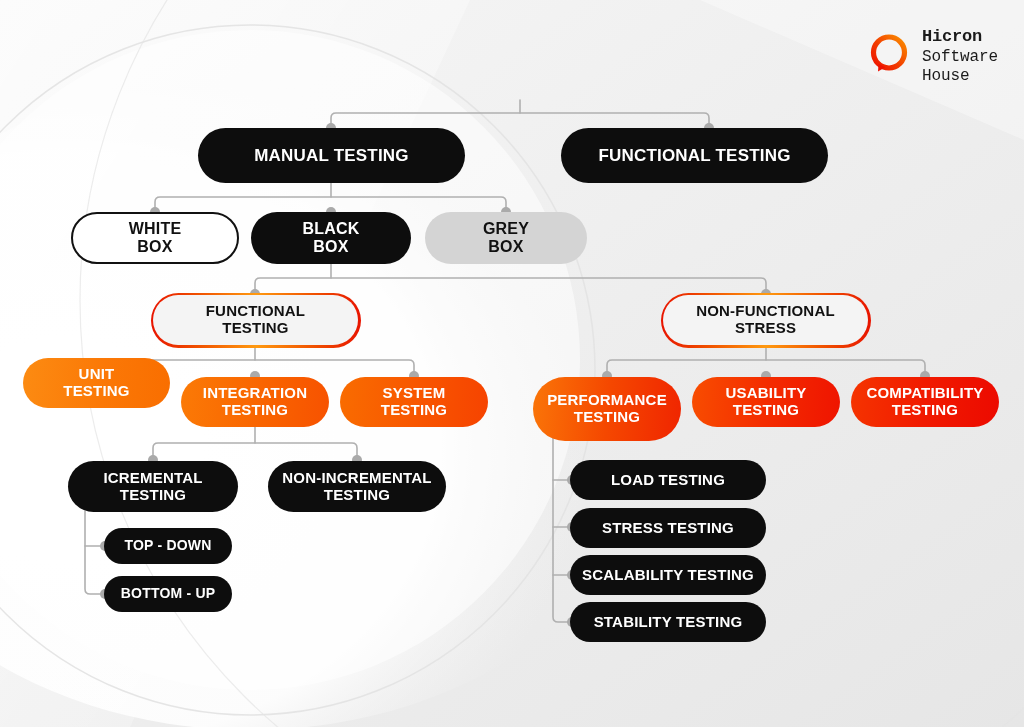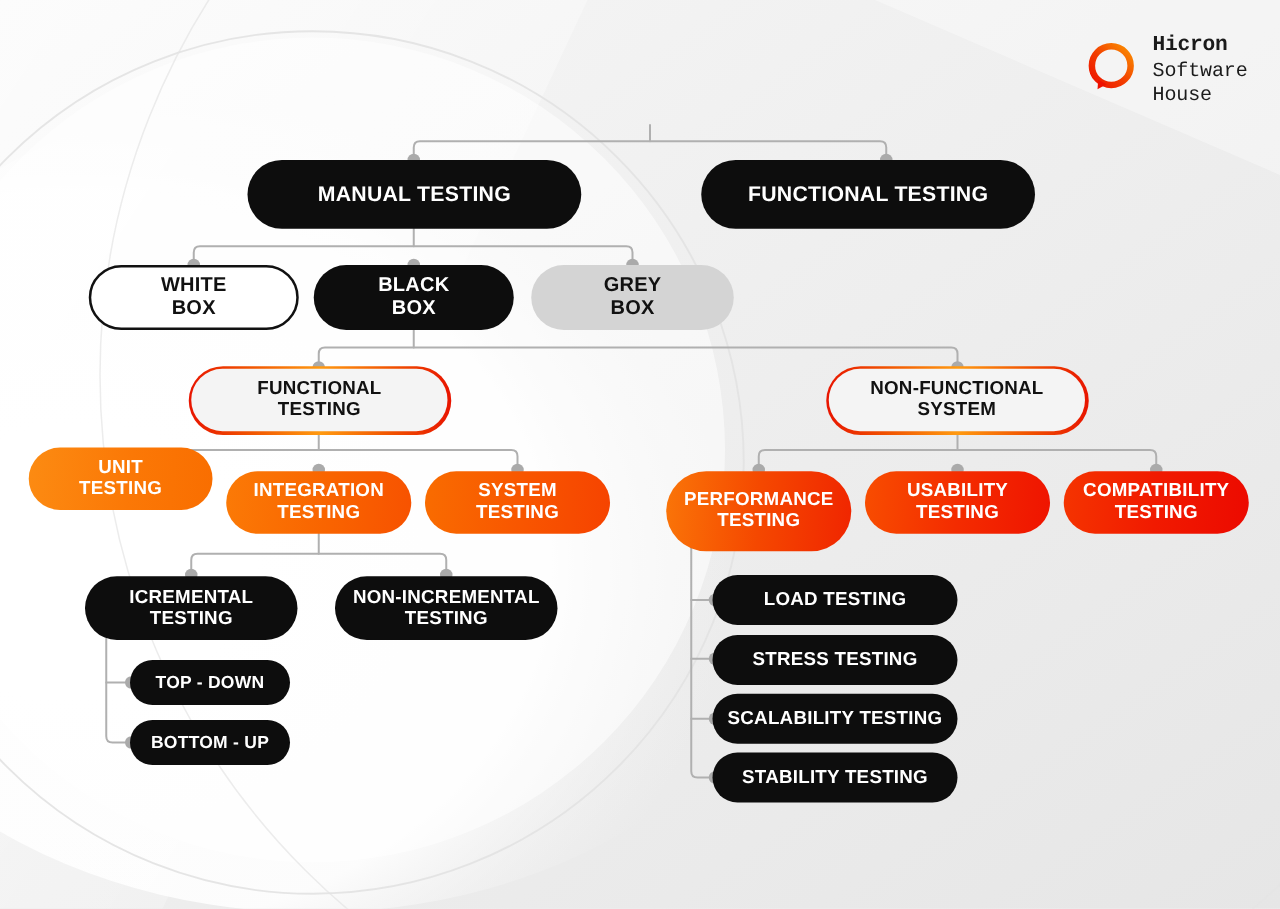--- a/index.html
+++ b/index.html
@@ -216,21 +216,21 @@
 BOX</span>
   </div>
 
   <div class="node v-outline" style="left:153px; top:295px; width:205px; height:50px; font-size:15px;">
     <span>FUNCTIONAL
 TESTING</span>
   </div>
 
   <div class="node v-outline" style="left:663px; top:295px; width:205px; height:50px; font-size:15px;">
     <span>NON-FUNCTIONAL
-SYSTEM</span>
+STRESS</span>
   </div>
 
   <div class="node v-orange" style="left:23px; top:358px; width:147px; height:50px; font-size:15px;">
     <span>UNIT
 TESTING</span>
   </div>
 
   <div class="node v-orange2" style="left:181px; top:377px; width:148px; height:50px; font-size:15px;">
     <span>INTEGRATION
 TESTING</span>

